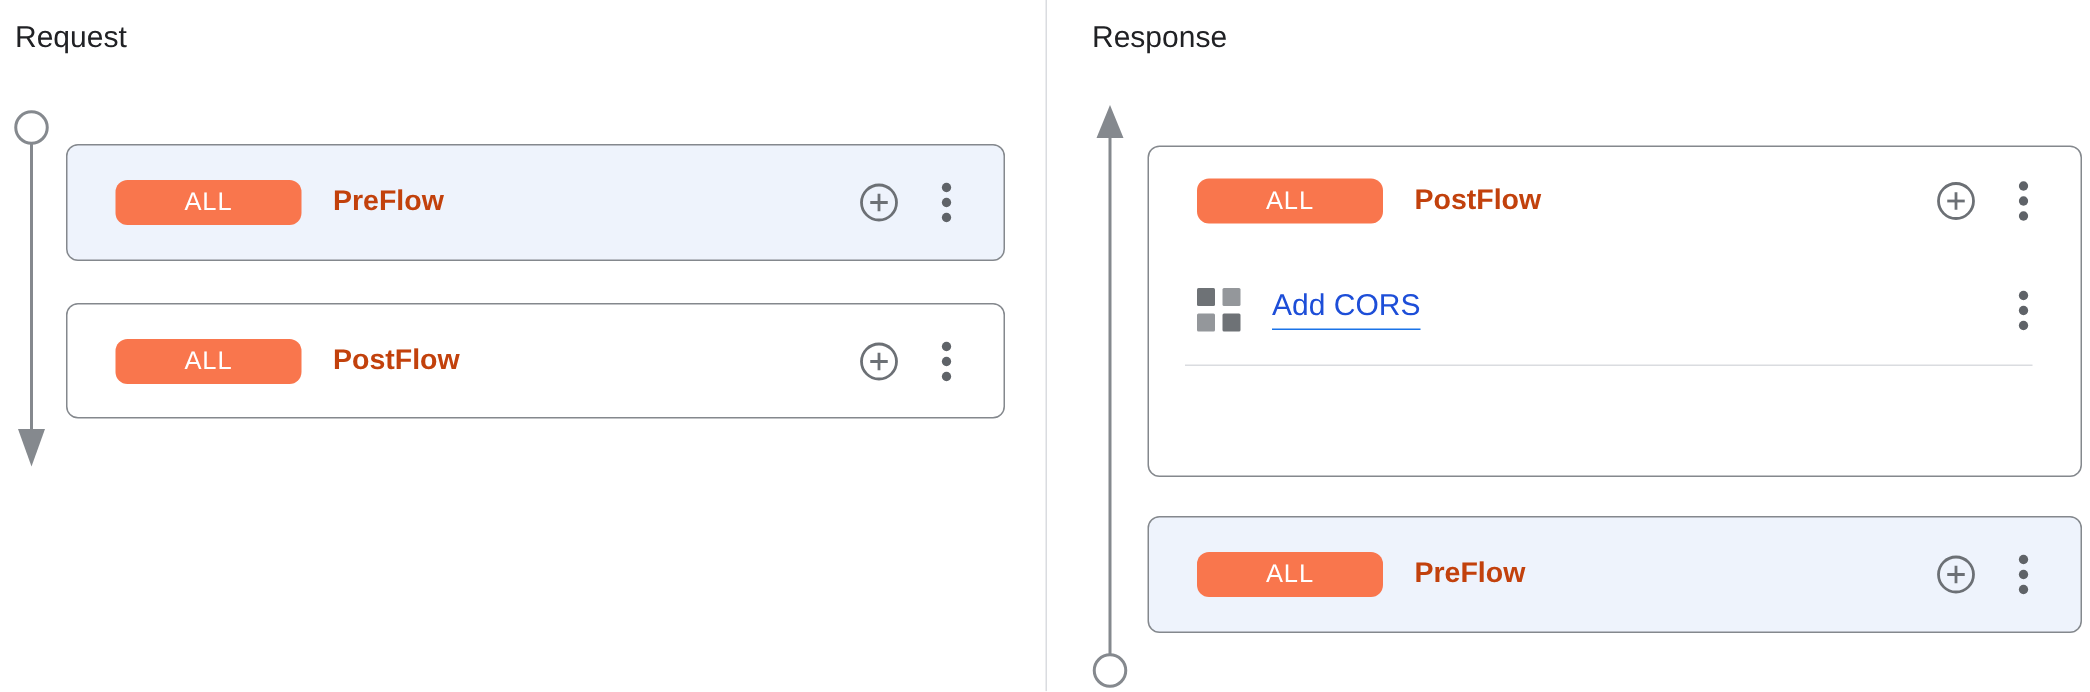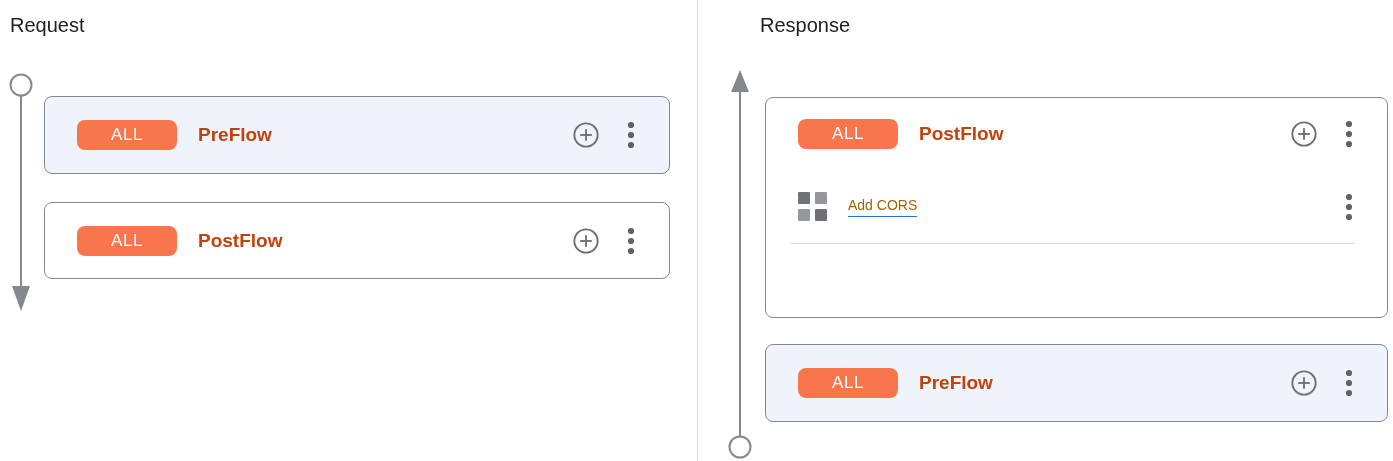--- a/index.html
+++ b/index.html
@@ -23,21 +23,21 @@
   }
   .card.highlight { background:#eef3fc; }
 
   .flow-row {
     display:flex; align-items:center; height:100%;
     padding:0 18px 0 32px; box-sizing:border-box;
   }
   .flow-row.fixed { height:72px; }
 
   .badge {
-    flex:0 0 auto; width:100px; height:30px; border-radius:8px;
+    flex:0 0 auto; width:124px; height:30px; border-radius:8px;
     background:#f9764d; color:#ffffff; font-size:17px; letter-spacing:.6px;
     display:flex; align-items:center; justify-content:center;
   }
   .flow-name {
     margin-left:21px; font-size:19px; font-weight:700; color:#c2410c;
     white-space:nowrap;
   }
   .spacer { flex:1 1 auto; }
 
   .icon-btn {
@@ -56,21 +56,21 @@
   .grid-icon {
     flex:0 0 auto; width:29px; height:29px;
     display:grid; grid-template-columns:12px 12px; grid-template-rows:12px 12px;
     gap:5px;
   }
   .grid-icon span { border-radius:1px; }
   .grid-icon .sq-a { background:#6e7276; }
   .grid-icon .sq-b { background:#94979b; }
 
   .policy-link {
-    margin-left:21px; font-size:14px; color:#a16207; text-decoration:none;
+    margin-left:21px; font-size:20px; color:#1d4ed8; text-decoration:none;
     border-bottom:1.5px solid #1a73e8; padding-bottom:3px; white-space:nowrap;
   }
 </style>
 </head>
 <body>
 
 <div class="canvas">
 
   <section>
     <h2 class="panel-title" style="left:10px; top:13px;">Request</h2>
@@ -122,21 +122,21 @@
             <circle cx="4" cy="24" r="3.1" fill="#5f6368"></circle>
           </svg>
         </button>
       </div>
     </div>
   </section>
 
   <div class="v-divider" style="left:697px;"></div>
 
   <section>
-    <h2 class="panel-title" style="left:760px; top:13px;">Response</h2>
+    <h2 class="panel-title" style="left:728px; top:13px;">Response</h2>
 
     <svg class="timeline" style="left:718px; top:0;" width="44" height="461" viewBox="0 0 44 461">
       <polygon points="13,92 31,92 22,70" fill="#85898e"></polygon>
       <line x1="22" y1="91" x2="22" y2="437" stroke="#85898e" stroke-width="2"></line>
       <circle cx="22" cy="447" r="10.5" fill="#ffffff" stroke="#85898e" stroke-width="2"></circle>
     </svg>
 
     <div class="card" style="left:765px; top:97px; width:623px; height:221px;">
       <div class="flow-row fixed">
         <div class="badge">ALL</div>

